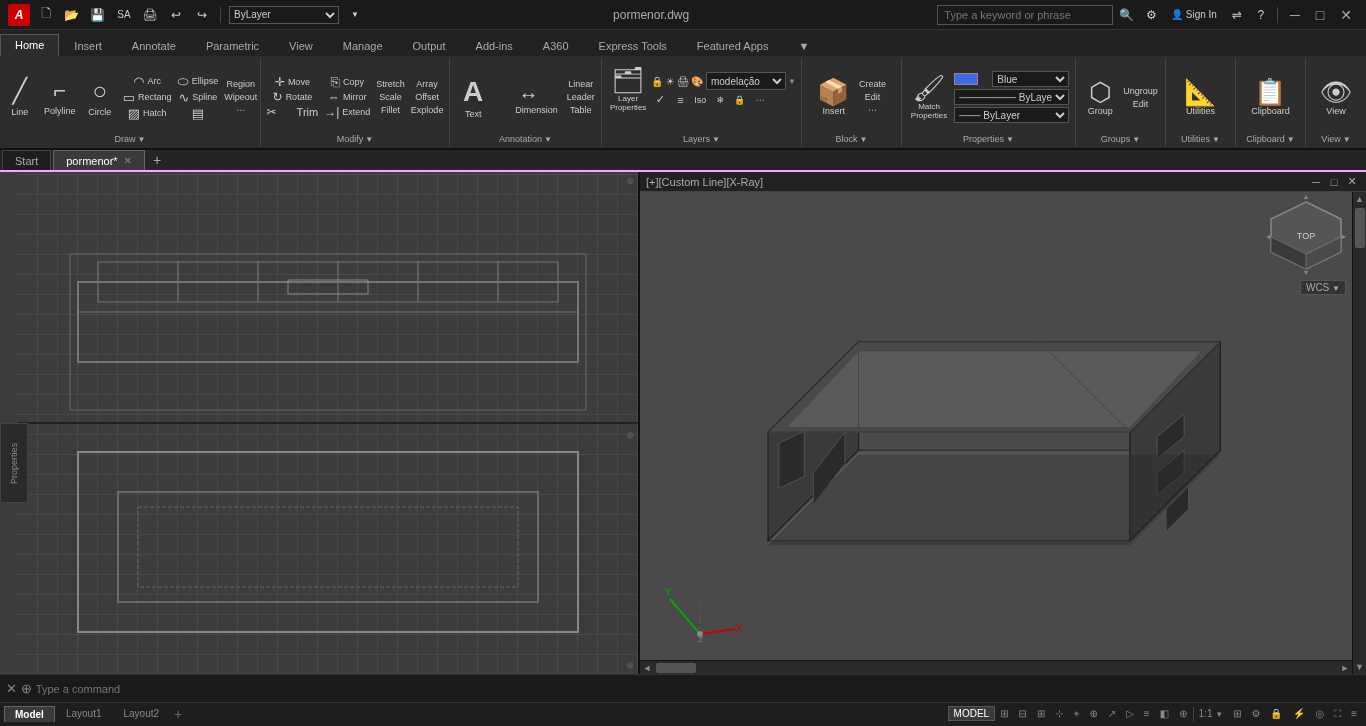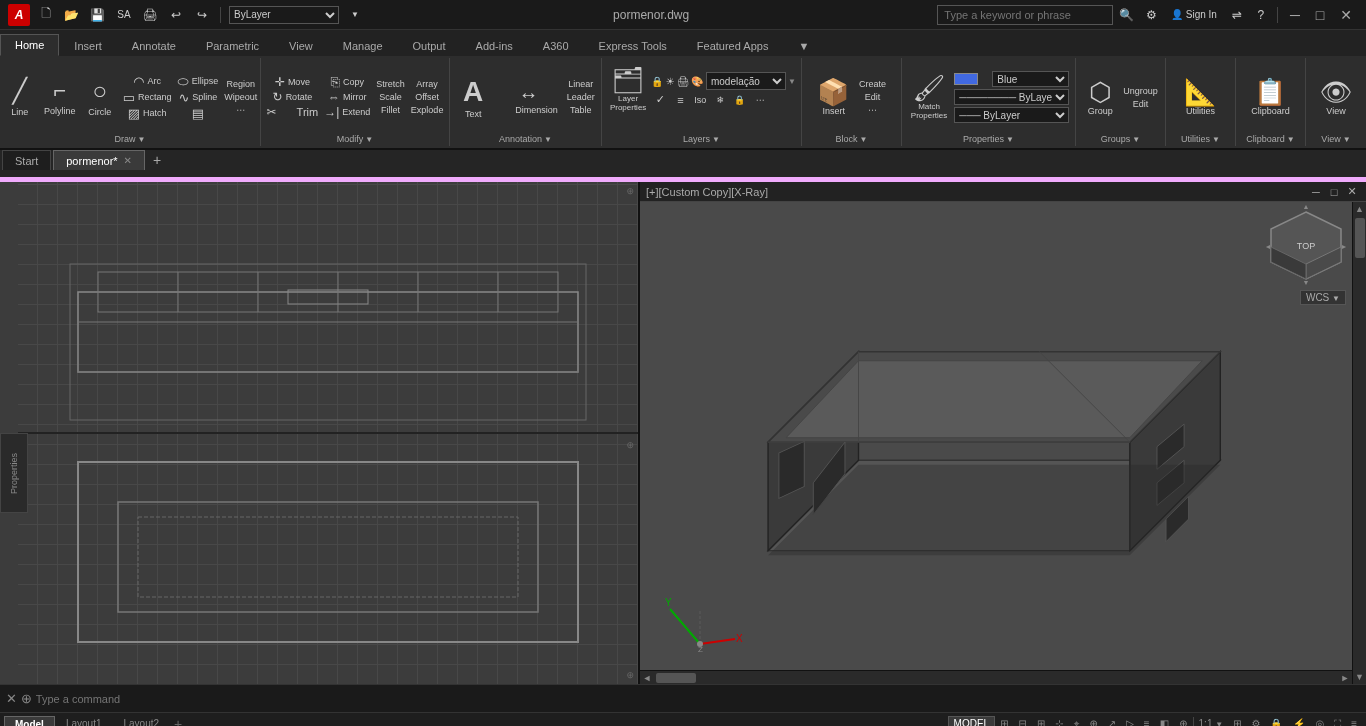--- a/index.html
+++ b/index.html
@@ -94,24 +94,25 @@
     }
     .rb-btn .icon { font-size: 18px; line-height: 1; }
     .rb-btn.large { flex-direction: column; min-width: 38px; padding: 4px 3px; }
     .rb-btn.large .icon { font-size: 28px; }
     .rb-btn.small { flex-direction: row; min-width: 18px; padding: 1px 2px; font-size: 9px; }
     .rb-btn.small .icon { font-size: 13px; }
     .rb-col { display: flex; flex-direction: column; gap: 1px; }
 
     
     #doc-tabs {
-      height: 32px;
+      height: 22px;
       background: #252525;
       display: flex;
-      border-bottom: 5px solid #f0abfc;
+      align-items: flex-end;
+      border-bottom: 2px solid #f0abfc;
       padding-left: 2px;
     }
     .doc-tab {
       padding: 3px 12px;
       font-size: 11px;
       cursor: pointer;
       color: #aaa;
       background: #1e1e1e;
       border: 1px solid #444;
       border-bottom: none;
@@ -632,21 +633,21 @@
         <rect x="70" y="65" width="380" height="80" fill="none" stroke="#666" stroke-width="1" stroke-dasharray="4,2"></rect>
       </svg>
 
       <div style="position:absolute;bottom:4px;right:4px;font-size:9px;color:#666;">⊕</div>
     </div>
   </div>
 
   <div id="viewport-3d" style="flex:1;background:#4a4a4a;position:relative;overflow:hidden;">
 
     <div id="viewport-3d-title" style="position:absolute;top:0;left:0;right:0;height:20px;background:#222;display:flex;align-items:center;justify-content:space-between;padding:0 6px;font-size:11px;color:#aaa;border-bottom:1px solid #444;z-index:5;">
-      <span>[+][Custom Copy][X-Ray]</span>
+      <span>[+][Custom Line][X-Ray]</span>
       <div style="display:flex;gap:2px;">
         <div class="vp-ctrl-btn">─</div>
         <div class="vp-ctrl-btn">□</div>
         <div class="vp-ctrl-btn">✕</div>
       </div>
     </div>
 
     <svg style="position:absolute;top:25px;left:20px;right:110px;bottom:70px;width:calc(100% - 130px);height:calc(100% - 95px);" viewBox="0 0 580 450" preserveAspectRatio="xMidYMid meet">
 
       <polygon points="80,380 480,380 580,280 180,280" fill="#555" stroke="#333" stroke-width="1.5"></polygon>

